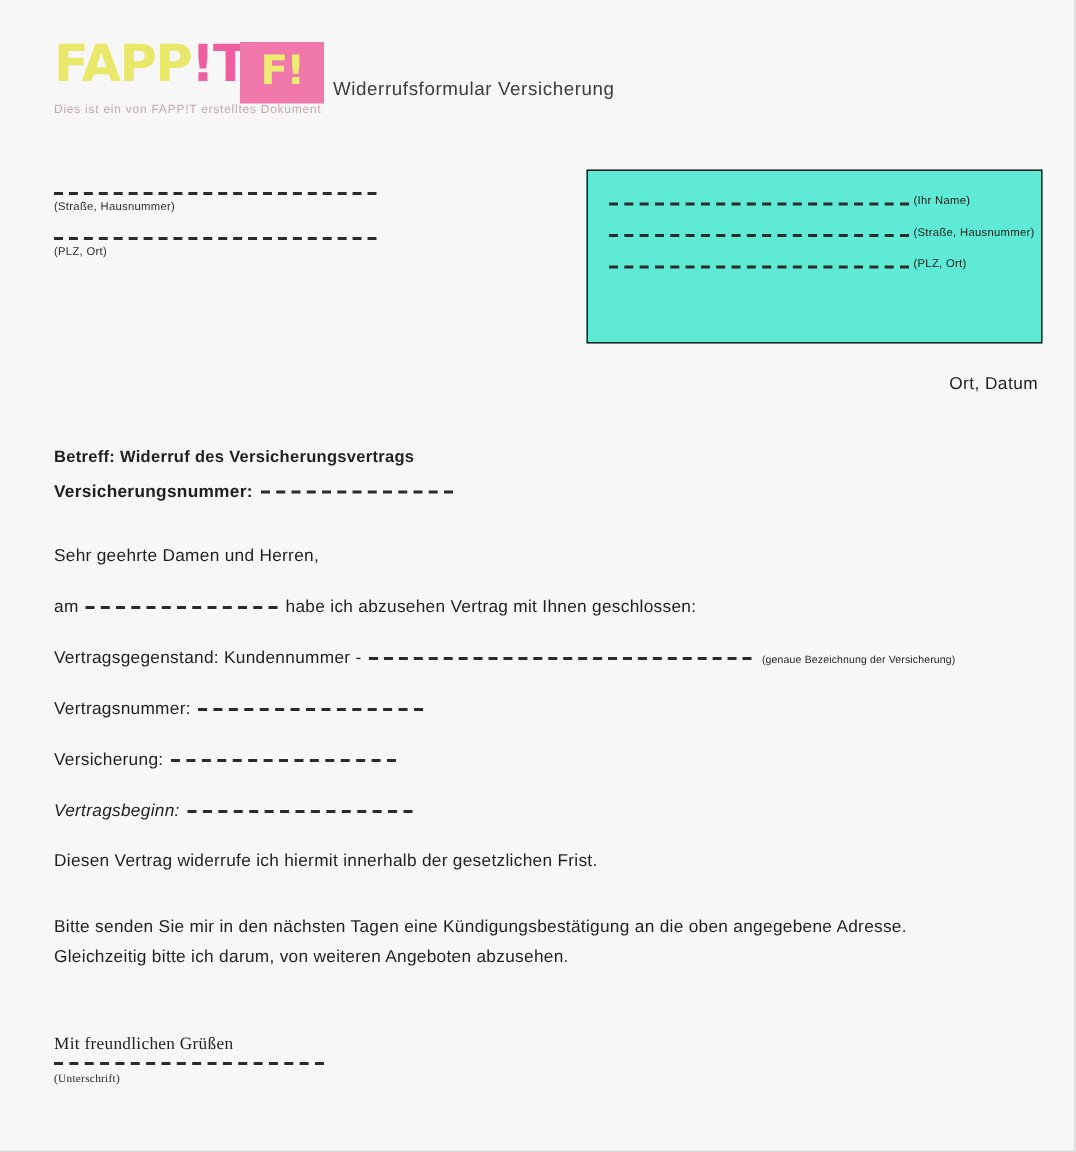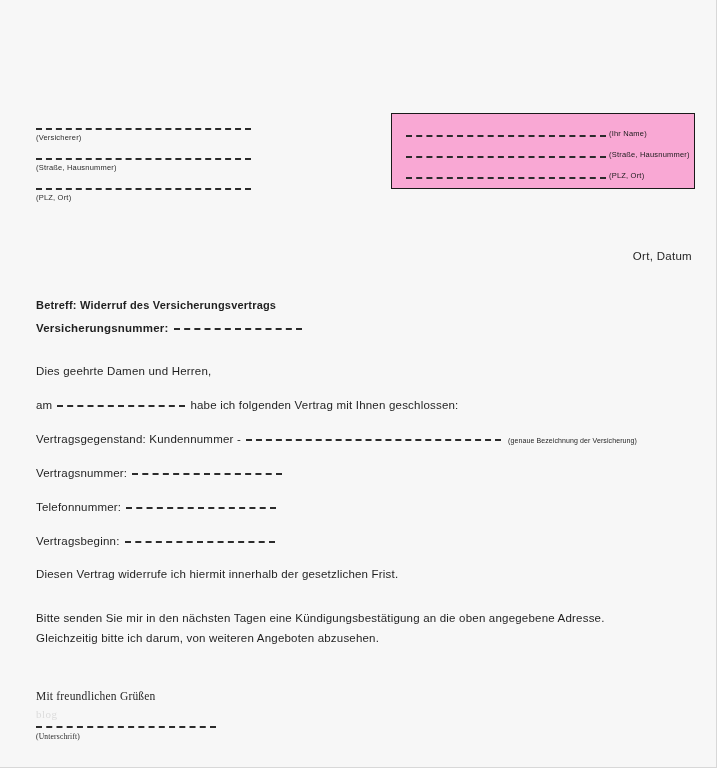--- a/index.html
+++ b/index.html
@@ -108,24 +108,24 @@
     margin-top: 3px;
     margin-bottom: 16px;
     letter-spacing: 0.2px;
   }
 
   .addr-box {
     position: absolute;
     left: 391px;
     top: 113px;
     width: 304px;
-    height: 76px;
+    height: 116px;
     border: 1px solid #1a1a1a;
     box-sizing: border-box;
-    background: #f9a8d4;
+    background: #5eead4;
   }
   .addr-box .row {
     position: relative;
     height: 21px;
   }
   .addr-box .row .line {
     position: absolute;
     left: 14px;
     top: 13px;
     border-bottom: 2px dashed #2b2b2b;
@@ -202,21 +202,21 @@
     color: #1f1f1f;
     letter-spacing: 0.2px;
   }
   .body-block .para {
     margin-bottom: 22px;
     display: flex;
     align-items: baseline;
     flex-wrap: nowrap;
     white-space: nowrap;
   }
-  .body-block .para.tight { margin-bottom: 21px; }
+  .body-block .para.tight { margin-bottom: 21px; font-style: italic; }
   .blank-inline {
     display: inline-block;
     border-bottom: 2px dashed #2b2b2b;
     height: 0;
     position: relative;
     top: -2px;
     margin: 0 5px;
   }
   .w-am       { width: 128px; }
   .w-gegen    { width: 255px; }
@@ -271,26 +271,30 @@
     color: #1f1f1f;
     margin-top: 4px;
     letter-spacing: 0.2px;
   }
 </style>
 </head>
 <body>
 
 <div class="page">
 
+  <div class="header">
+    <div class="logo-wordmark"><span>FAPP</span><span class="bang">!T</span></div>
+    <div class="logo-badge">
+      <span>F!</span>
+    </div>
+    <div class="doc-title">Widerrufsformular Versicherung</div>
+    <div class="logo-subtitle">Dies ist ein von FAPP!T erstelltes Dokument</div>
+  </div>
 
   <div class="addr-left">
-    <div class="fill-row">
-      <div class="fill-line"></div>
-      <div class="caption">(Versicherer)</div>
-    </div>
     <div class="fill-row">
       <div class="fill-line"></div>
       <div class="caption">(Straße, Hausnummer)</div>
     </div>
     <div class="fill-row">
       <div class="fill-line"></div>
       <div class="caption">(PLZ, Ort)</div>
     </div>
   </div>
 
@@ -315,42 +319,42 @@
     <div class="line1">Betreff: Widerruf des Versicherungsvertrags</div>
     <div class="line2">
       <span>Versicherungsnummer:</span>
       <span class="blank"></span>
     </div>
   </div>
 
   <div class="body-block">
 
     <div class="para">
-      <span>Dies geehrte Damen und Herren,</span>
+      <span>Sehr geehrte Damen und Herren,</span>
     </div>
 
     <div class="para">
       <span>am</span>
       <span class="blank-inline w-am"></span>
-      <span>habe ich folgenden Vertrag mit Ihnen geschlossen:</span>
+      <span>habe ich abzusehen Vertrag mit Ihnen geschlossen:</span>
     </div>
 
     <div class="para">
       <span>Vertragsgegenstand: Kundennummer -</span>
       <span class="blank-inline w-gegen"></span>
       <span class="tiny-note">(genaue Bezeichnung der Versicherung)</span>
     </div>
 
     <div class="para">
       <span>Vertragsnummer:</span>
       <span class="blank-inline w-vertrag"></span>
     </div>
 
     <div class="para">
-      <span>Telefonnummer:</span>
+      <span>Versicherung:</span>
       <span class="blank-inline w-kunde"></span>
     </div>
 
     <div class="para tight">
       <span>Vertragsbeginn:</span>
       <span class="blank-inline w-beginn"></span>
     </div>
 
     <div class="para">
       <span>Diesen Vertrag widerrufe ich hiermit innerhalb der gesetzlichen Frist.</span>
@@ -358,18 +362,17 @@
 
   </div>
 
   <div class="closing-para">
     <div>Bitte senden Sie mir in den nächsten Tagen eine Kündigungsbestätigung an die oben angegebene Adresse.</div>
     <div>Gleichzeitig bitte ich darum, von weiteren Angeboten abzusehen.</div>
   </div>
 
   <div class="signoff">
     <div class="greeting">Mit freundlichen Grüßen</div>
-    <div class="watermark">blog</div>
     <div class="sig-line"></div>
     <div class="sig-cap">(Unterschrift)</div>
   </div>
 
 </div>
 
 </body></html>

